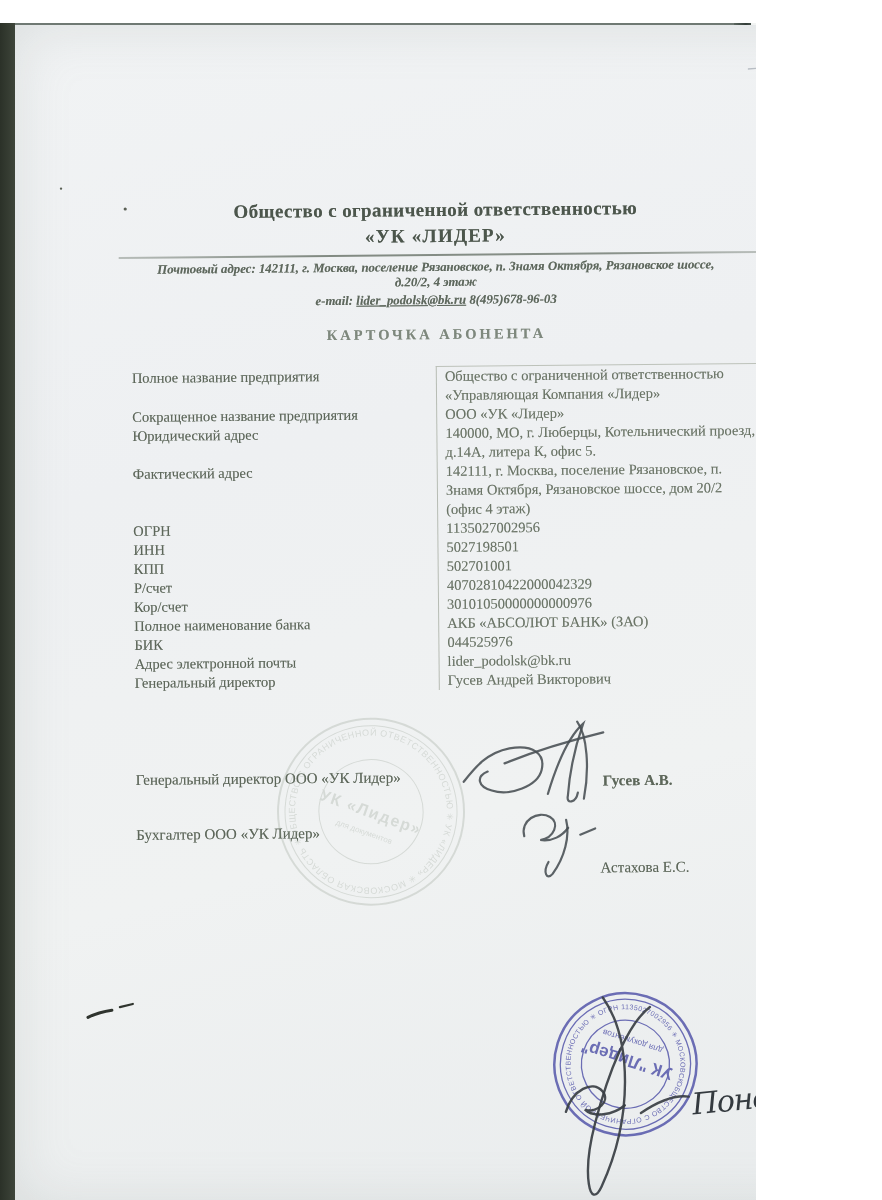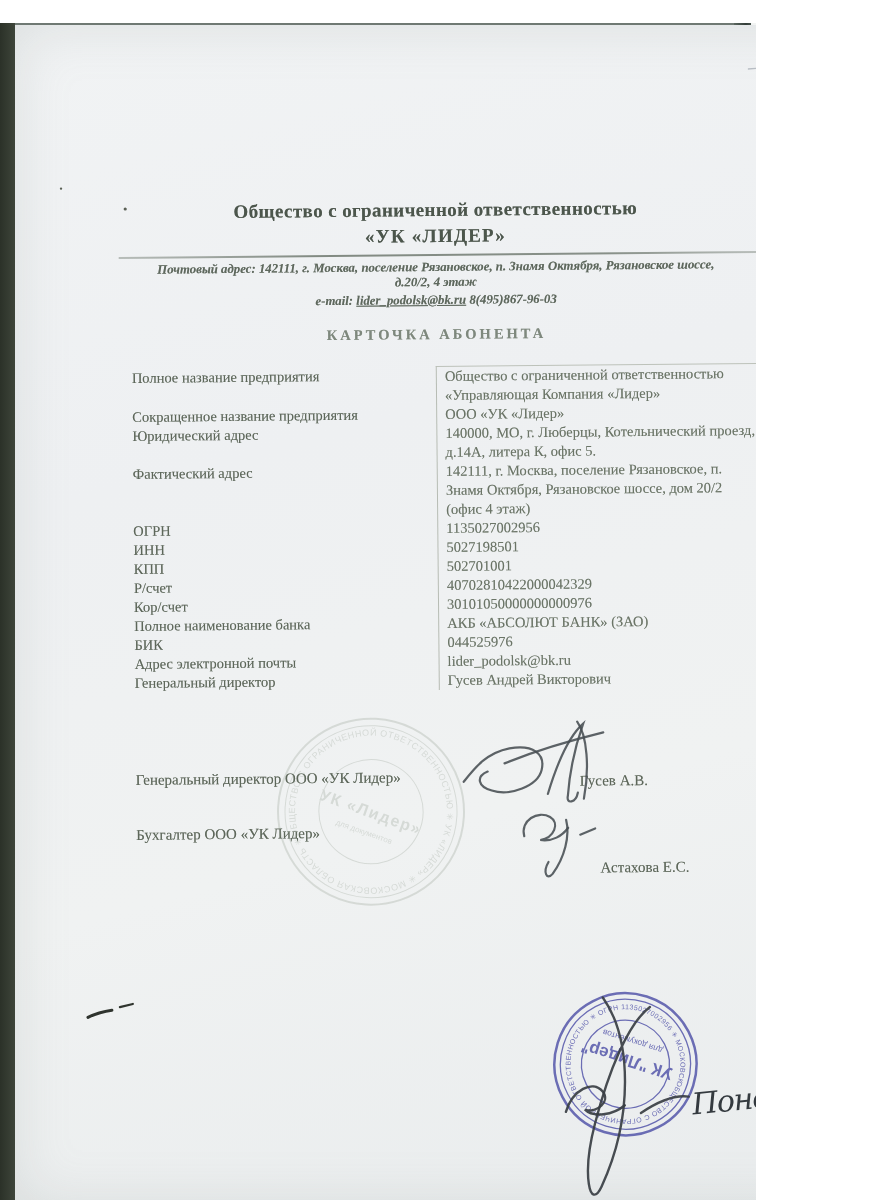--- a/index.html
+++ b/index.html
@@ -44,21 +44,21 @@
   .trow{display:flex;align-items:flex-start;}
   .tlabel{width:307px;flex:none;padding:0 6px 0 3px;box-sizing:border-box;color:#5d675a;}
   .tvalue{width:326px;flex:none;min-height:19px;box-sizing:border-box;padding:0 6px 0 8px;
     color:#6b7567;border-left:1px solid #b7bcb4;border-right:1px solid #b7bcb4;}
   .trow:first-child .tvalue{border-top:1px solid #bdc2ba;}
 
   .sig-label{position:absolute;font-size:15px;color:#5d675a;width:340px;
     text-shadow:0 0 .6px rgba(93,103,90,.5);}
   .sig-name{position:absolute;font-size:15px;color:#5d675a;text-shadow:0 0 .6px rgba(93,103,90,.5);}
   .sig-label-director{left:118px;top:744px;}
-  .sig-name-director{left:562px;top:749px;}
+  .sig-name-director{left:585px;top:749px;font-weight:bold;}
   .sig-label-accountant{left:118px;top:799px;}
   .sig-name-accountant{left:582px;top:836px;}
 
   svg.overlay{position:absolute;left:0;top:0;width:846px;height:1181px;pointer-events:none;}
   .ink{fill:none;stroke:#474d52;stroke-width:2.2;stroke-linecap:round;opacity:.88;}
   .ink-heavy{fill:none;stroke:#383e43;stroke-width:2.4;stroke-linecap:round;opacity:.92;}
   .mark{fill:none;stroke:#2f342e;stroke-linecap:round;}
   .pencil{fill:none;stroke:#a6acb4;stroke-width:1.3;opacity:.75;}
   .faint-stamp{opacity:.26;}
   .faint-stamp circle{fill:none;stroke:#8c9789;}
@@ -94,21 +94,21 @@
         <div class="org-name">«УК «ЛИДЕР»</div>
       </div>
       <div class="header-rule"></div>
 
       <div class="postal">
         <div>Почтовый адрес: 142111,  г. Москва, поселение Рязановское, п. Знамя Октября, Рязановское шоссе,</div>
         <div>д.20/2, 4 этаж</div>
         <div class="email-line">
           <span>e-mail:</span>
           <span class="email-underline">lider_podolsk@bk.ru</span>
-          <span>8(495)867-96-03</span>
+          <span>8(495)678-96-03</span>
         </div>
       </div>
 
       <div class="doc-title">КАРТОЧКА АБОНЕНТА</div>
 
       <div class="abonent-table">
           <div class="trow">
             <div class="tlabel">Полное название предприятия</div>
             <div class="tvalue">Общество с ограниченной ответственностью «Управляющая Компания «Лидер»</div>
           </div>

